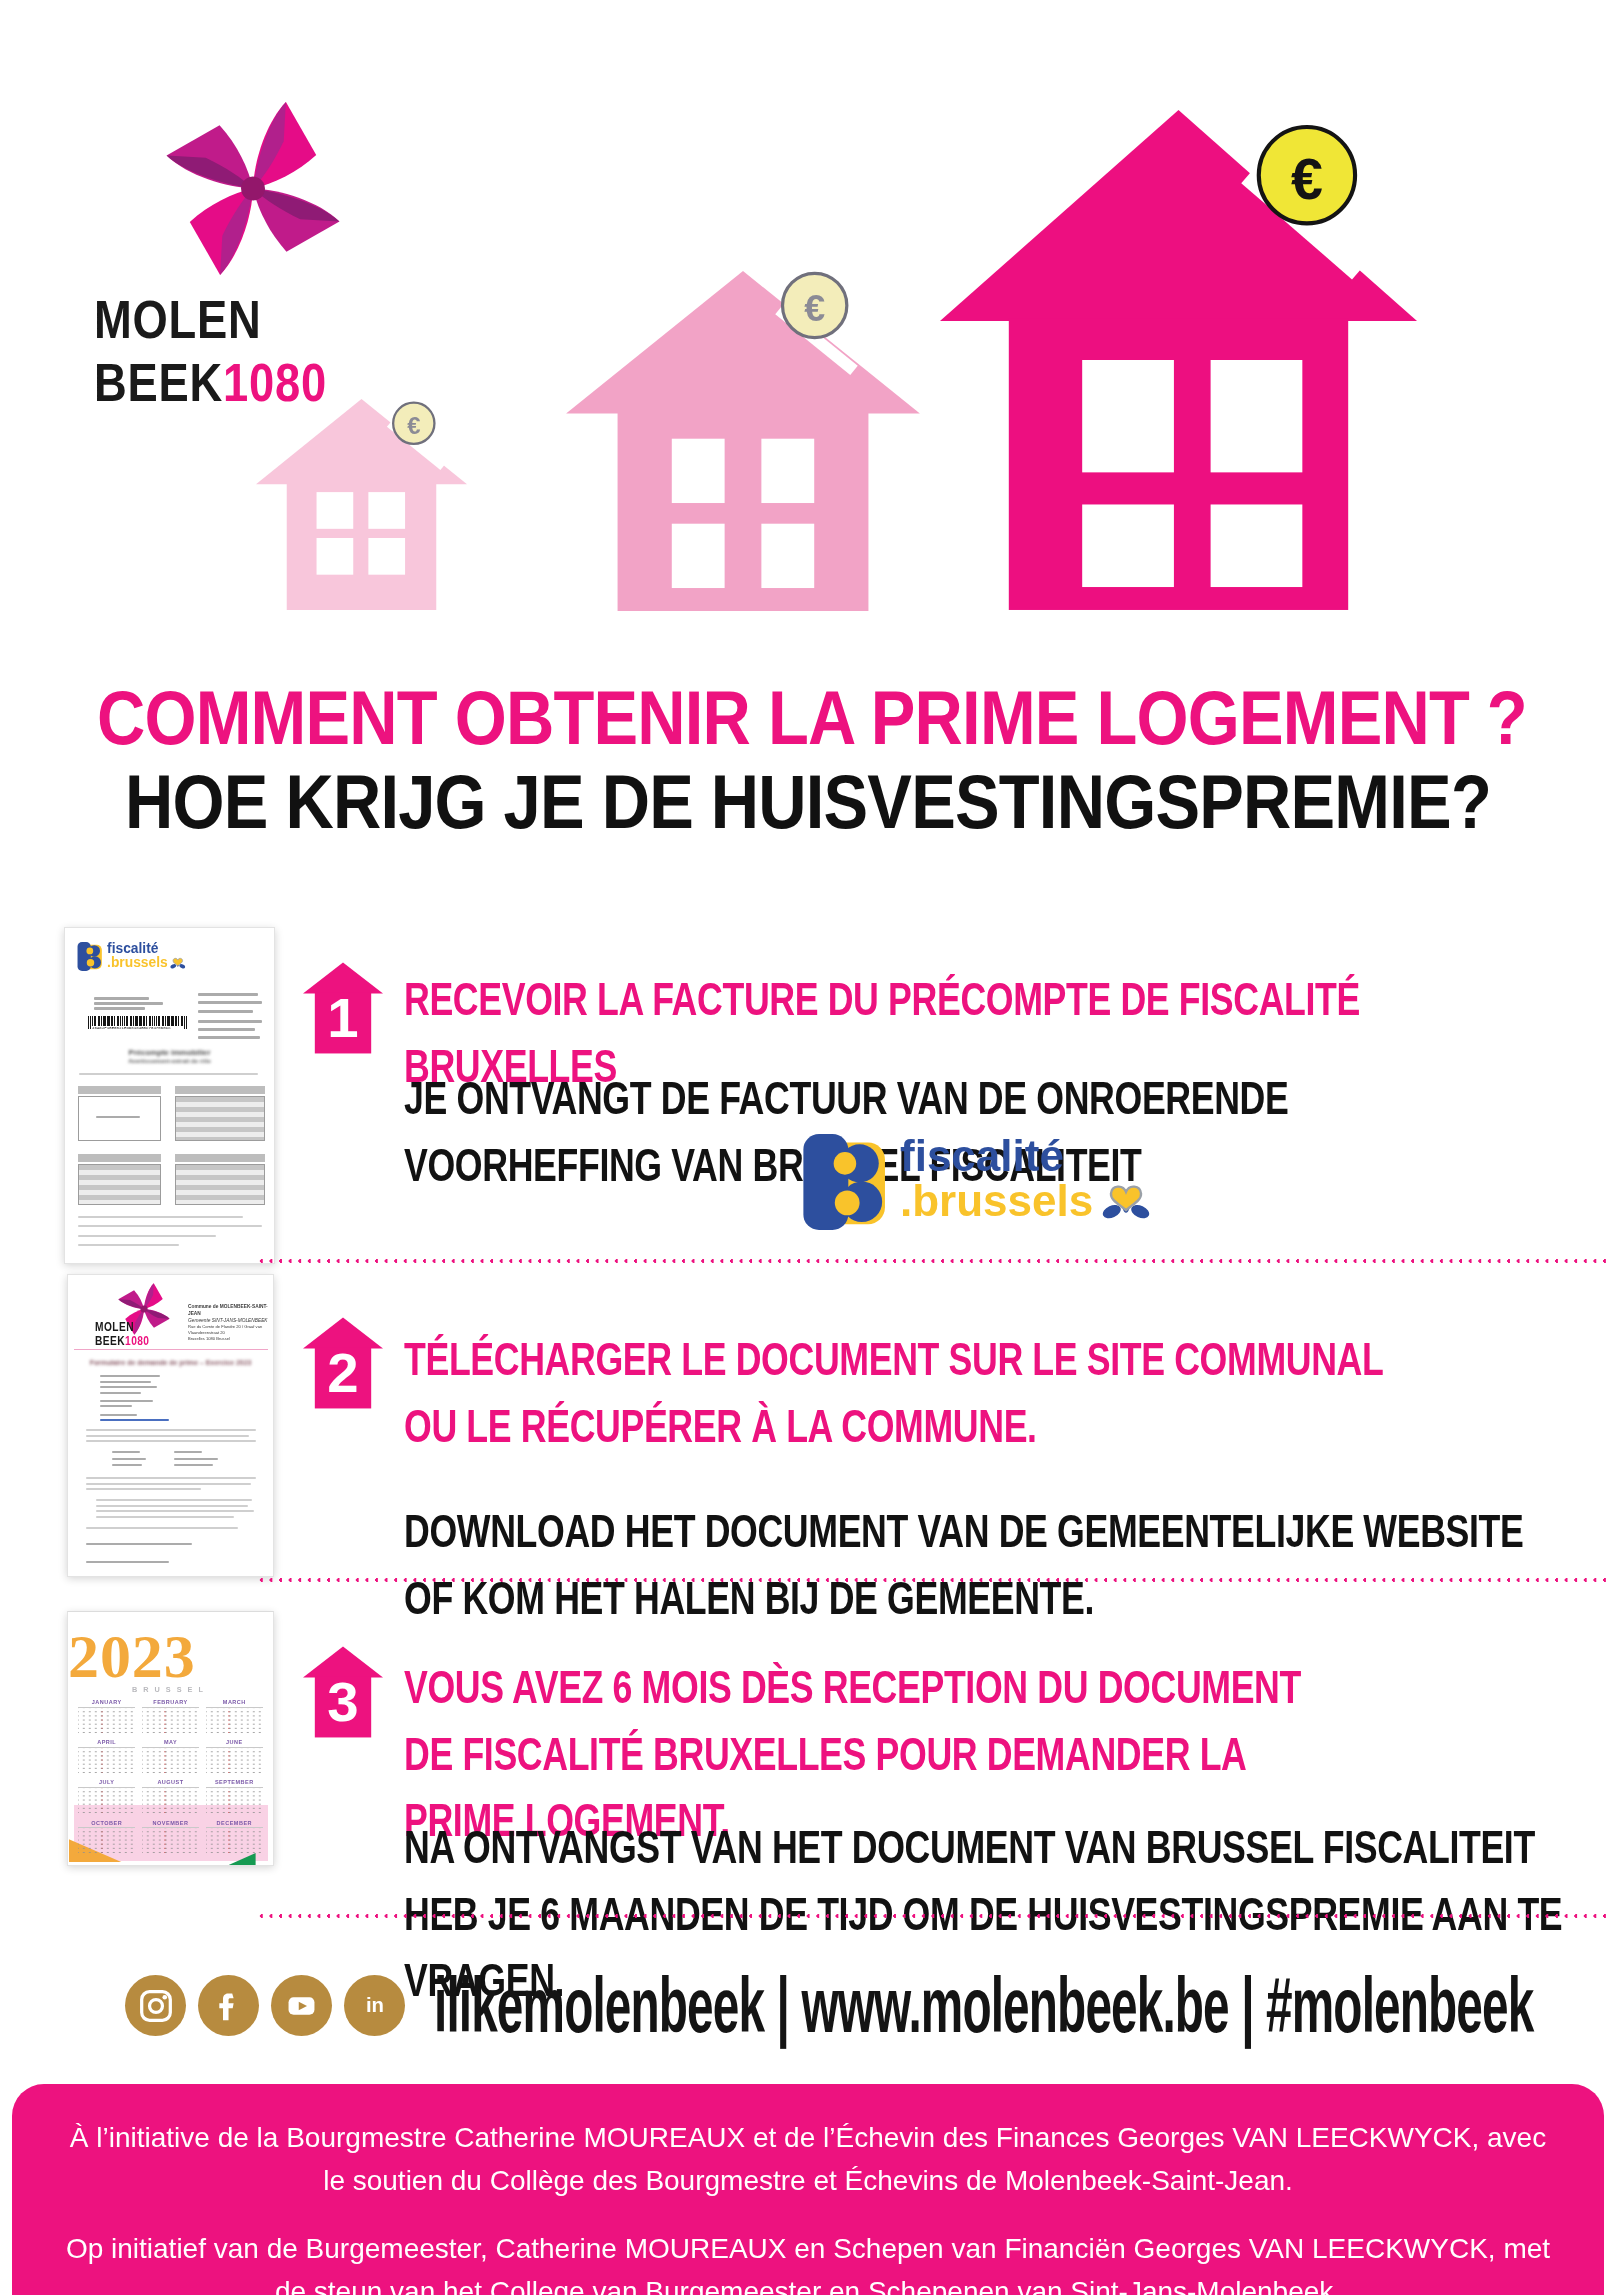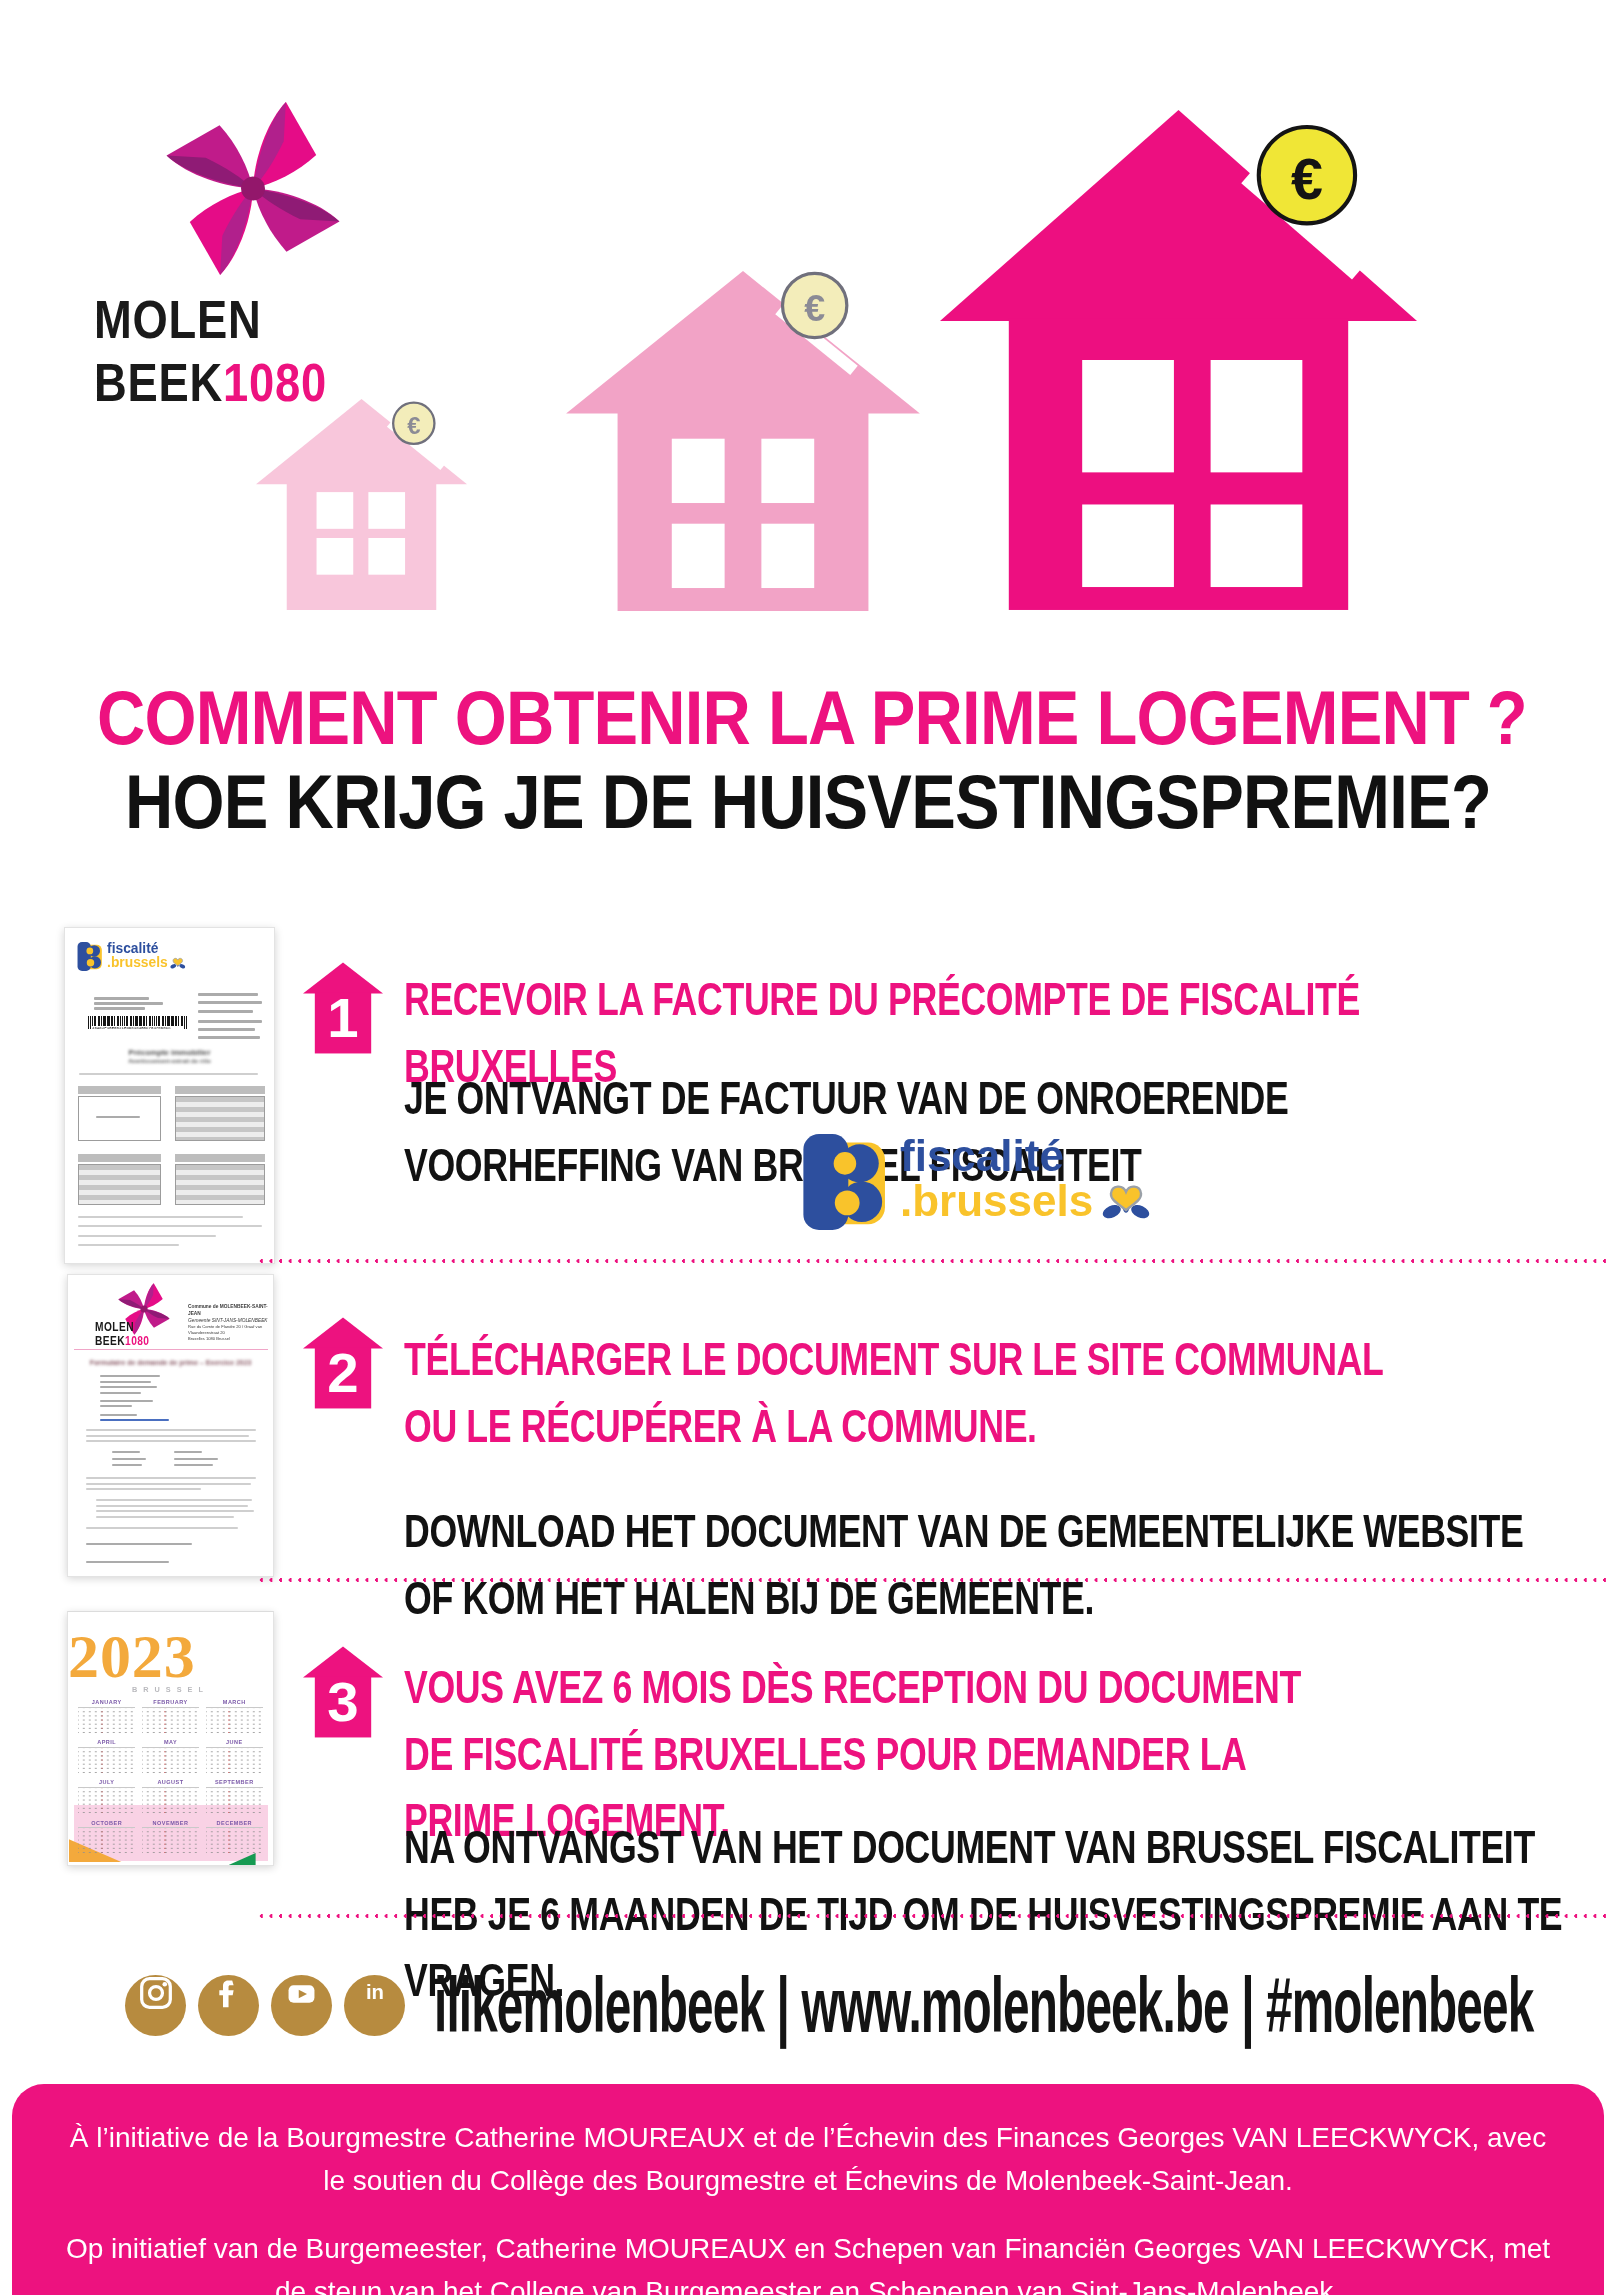--- a/index.html
+++ b/index.html
@@ -83,21 +83,21 @@
   .cal-highlight{position:absolute;left:5.5px;right:5.5px;top:193px;bottom:3.7px;background:#f9d2e5;z-index:0;}
   .tri{position:absolute;}
 
   
   .fisc-top{font-size:44px;font-weight:bold;color:var(--fiscal-blue);line-height:1.02;}
   .fisc-bot{font-size:44px;font-weight:bold;color:var(--fiscal-yellow);line-height:1.02;}
 
   
   .social-row{display:flex;align-items:center;gap:12px;}
   .social-circle{width:61px;height:61px;border-radius:50%;background:var(--gold);
-                 display:flex;justify-content:center;flex:0 0 auto;}
+                 display:flex;align-items:center;justify-content:center;flex:0 0 auto;}
   .social-text{font-weight:bold;color:#141414;font-size:77px;letter-spacing:-1.4px;white-space:nowrap;
                transform:scaleX(.62);transform-origin:0 50%;margin-left:17.4px;}
 
   
   .footer{position:absolute;left:12px;right:12px;top:2084px;bottom:0;background:var(--accent);
           border-radius:32px 32px 0 0;color:#fff;text-align:center;}
   .footer p.para{font-size:28px;line-height:1.55;width:1497px;margin:0 auto;}
 </style>
 </head>
 <body>

